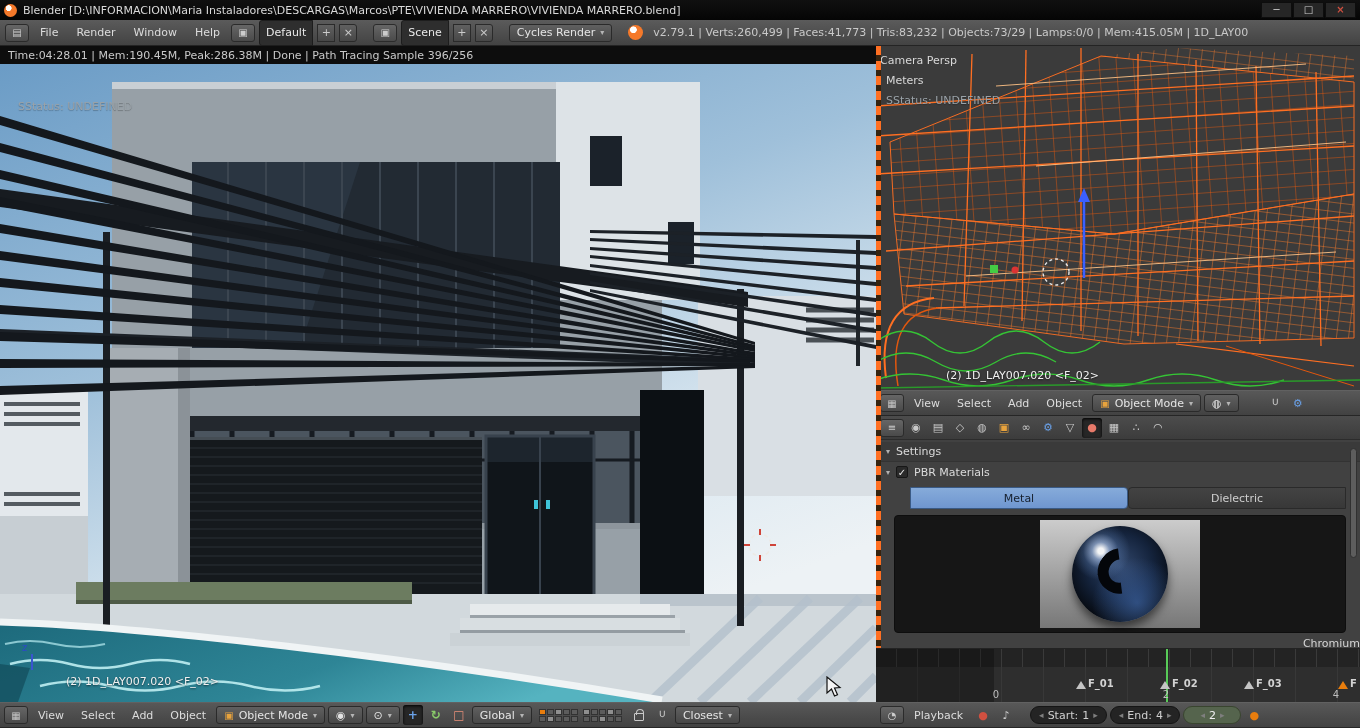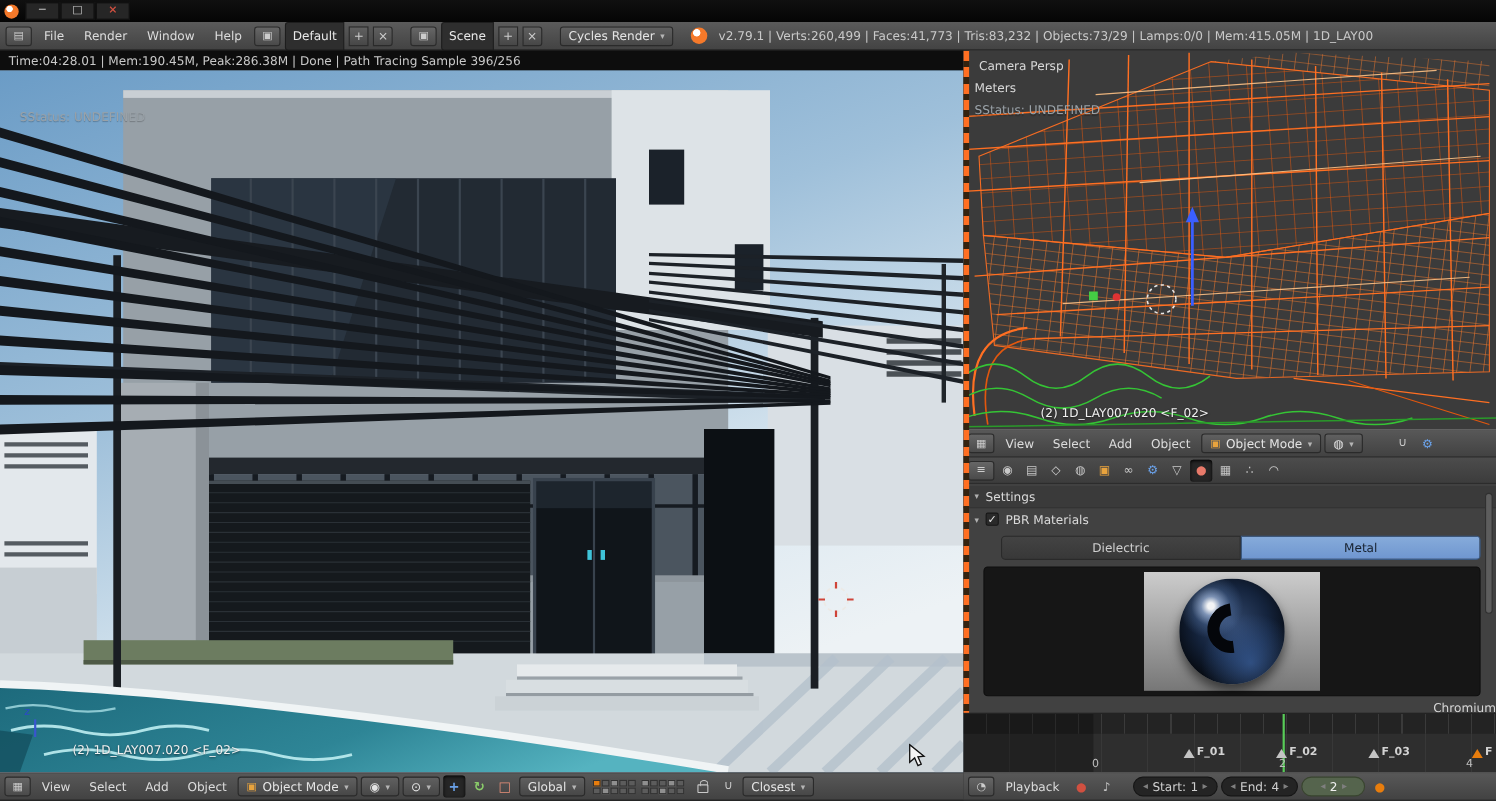--- a/index.html
+++ b/index.html
@@ -106,20 +106,21 @@
   
   .cursor{position:absolute;left:826px;top:676px;z-index:99;pointer-events:none;}
 </style>
 </head>
 <body>
 
 <div id="app">
 
   <div class="titlebar">
     <span class="blogo"></span>
+    <span class="title-text">Blender [D:\INFORMACION\Maria Instaladores\DESCARGAS\Marcos\PTE\VIVIENDA MARRERO\VIVIENDA MARRERO.blend]</span>
     <div class="win-controls">
       <div class="winbtn">─</div>
       <div class="winbtn">□</div>
       <div class="winbtn close">×</div>
     </div>
   </div>
 
   <div class="infobar">
     <div class="editorbtn">▤</div>
     <span class="menu">File</span>
@@ -461,21 +462,21 @@
             <path d="M0,342 L484,334" stroke="#2a9a2a"></path>
           </g>
           <g>
             <line x1="208" y1="232" x2="208" y2="152" stroke="#3a5fff" stroke-width="2.5"></line>
             <polygon points="202,156 214,156 208,142" fill="#3a5fff"></polygon>
           </g>
           <circle cx="180" cy="226" r="13" fill="none" stroke="#e8e8e8" stroke-width="1.4" stroke-dasharray="3 3"></circle>
           <rect x="114" y="219" width="8" height="8" fill="#44cc44"></rect>
           <circle cx="139" cy="224" r="3.5" fill="#dd3333"></circle>
         </svg>
-        <div class="ov" style="left:14px;top:8px;color:#d8d8d8;">Camera Persp</div>
+        <div class="ov" style="left:4px;top:8px;color:#d8d8d8;">Camera Persp</div>
         <div class="ov" style="left:10px;top:28px;color:#d8d8d8;">Meters</div>
         <div class="ov sstatus" style="left:10px;top:48px;">SStatus: UNDEFINED</div>
         <div class="ov objlabel" style="left:70px;bottom:8px;">(2) 1D_LAY007.020 &lt;F_02&gt;</div>
       </div>
 
       <div class="hdr view-hdr">
         <div class="editorbtn">▦</div>
         <span class="menu">View</span>
         <span class="menu">Select</span>
         <span class="menu">Add</span>
@@ -514,22 +515,22 @@
         <div class="panel-row settings">
           <span class="tri">▾</span>
           <span>Settings</span>
         </div>
         <div class="panel-row">
           <span class="tri">▾</span>
           <span class="checkbox">✓</span>
           <span>PBR Materials</span>
         </div>
         <div class="tabs-row">
+          <div class="tabbtn activeTab">Metal</div>
           <div class="tabbtn first">Dielectric</div>
-          <div class="tabbtn activeTab">Metal</div>
         </div>
         <div class="preview">
           <div class="prevtile">
             <div class="sphere">
                 <div class="hook"></div>
               </div>
           </div>
         </div>
         <div class="matname">Chromium</div>
         <div class="vscroll"></div>

